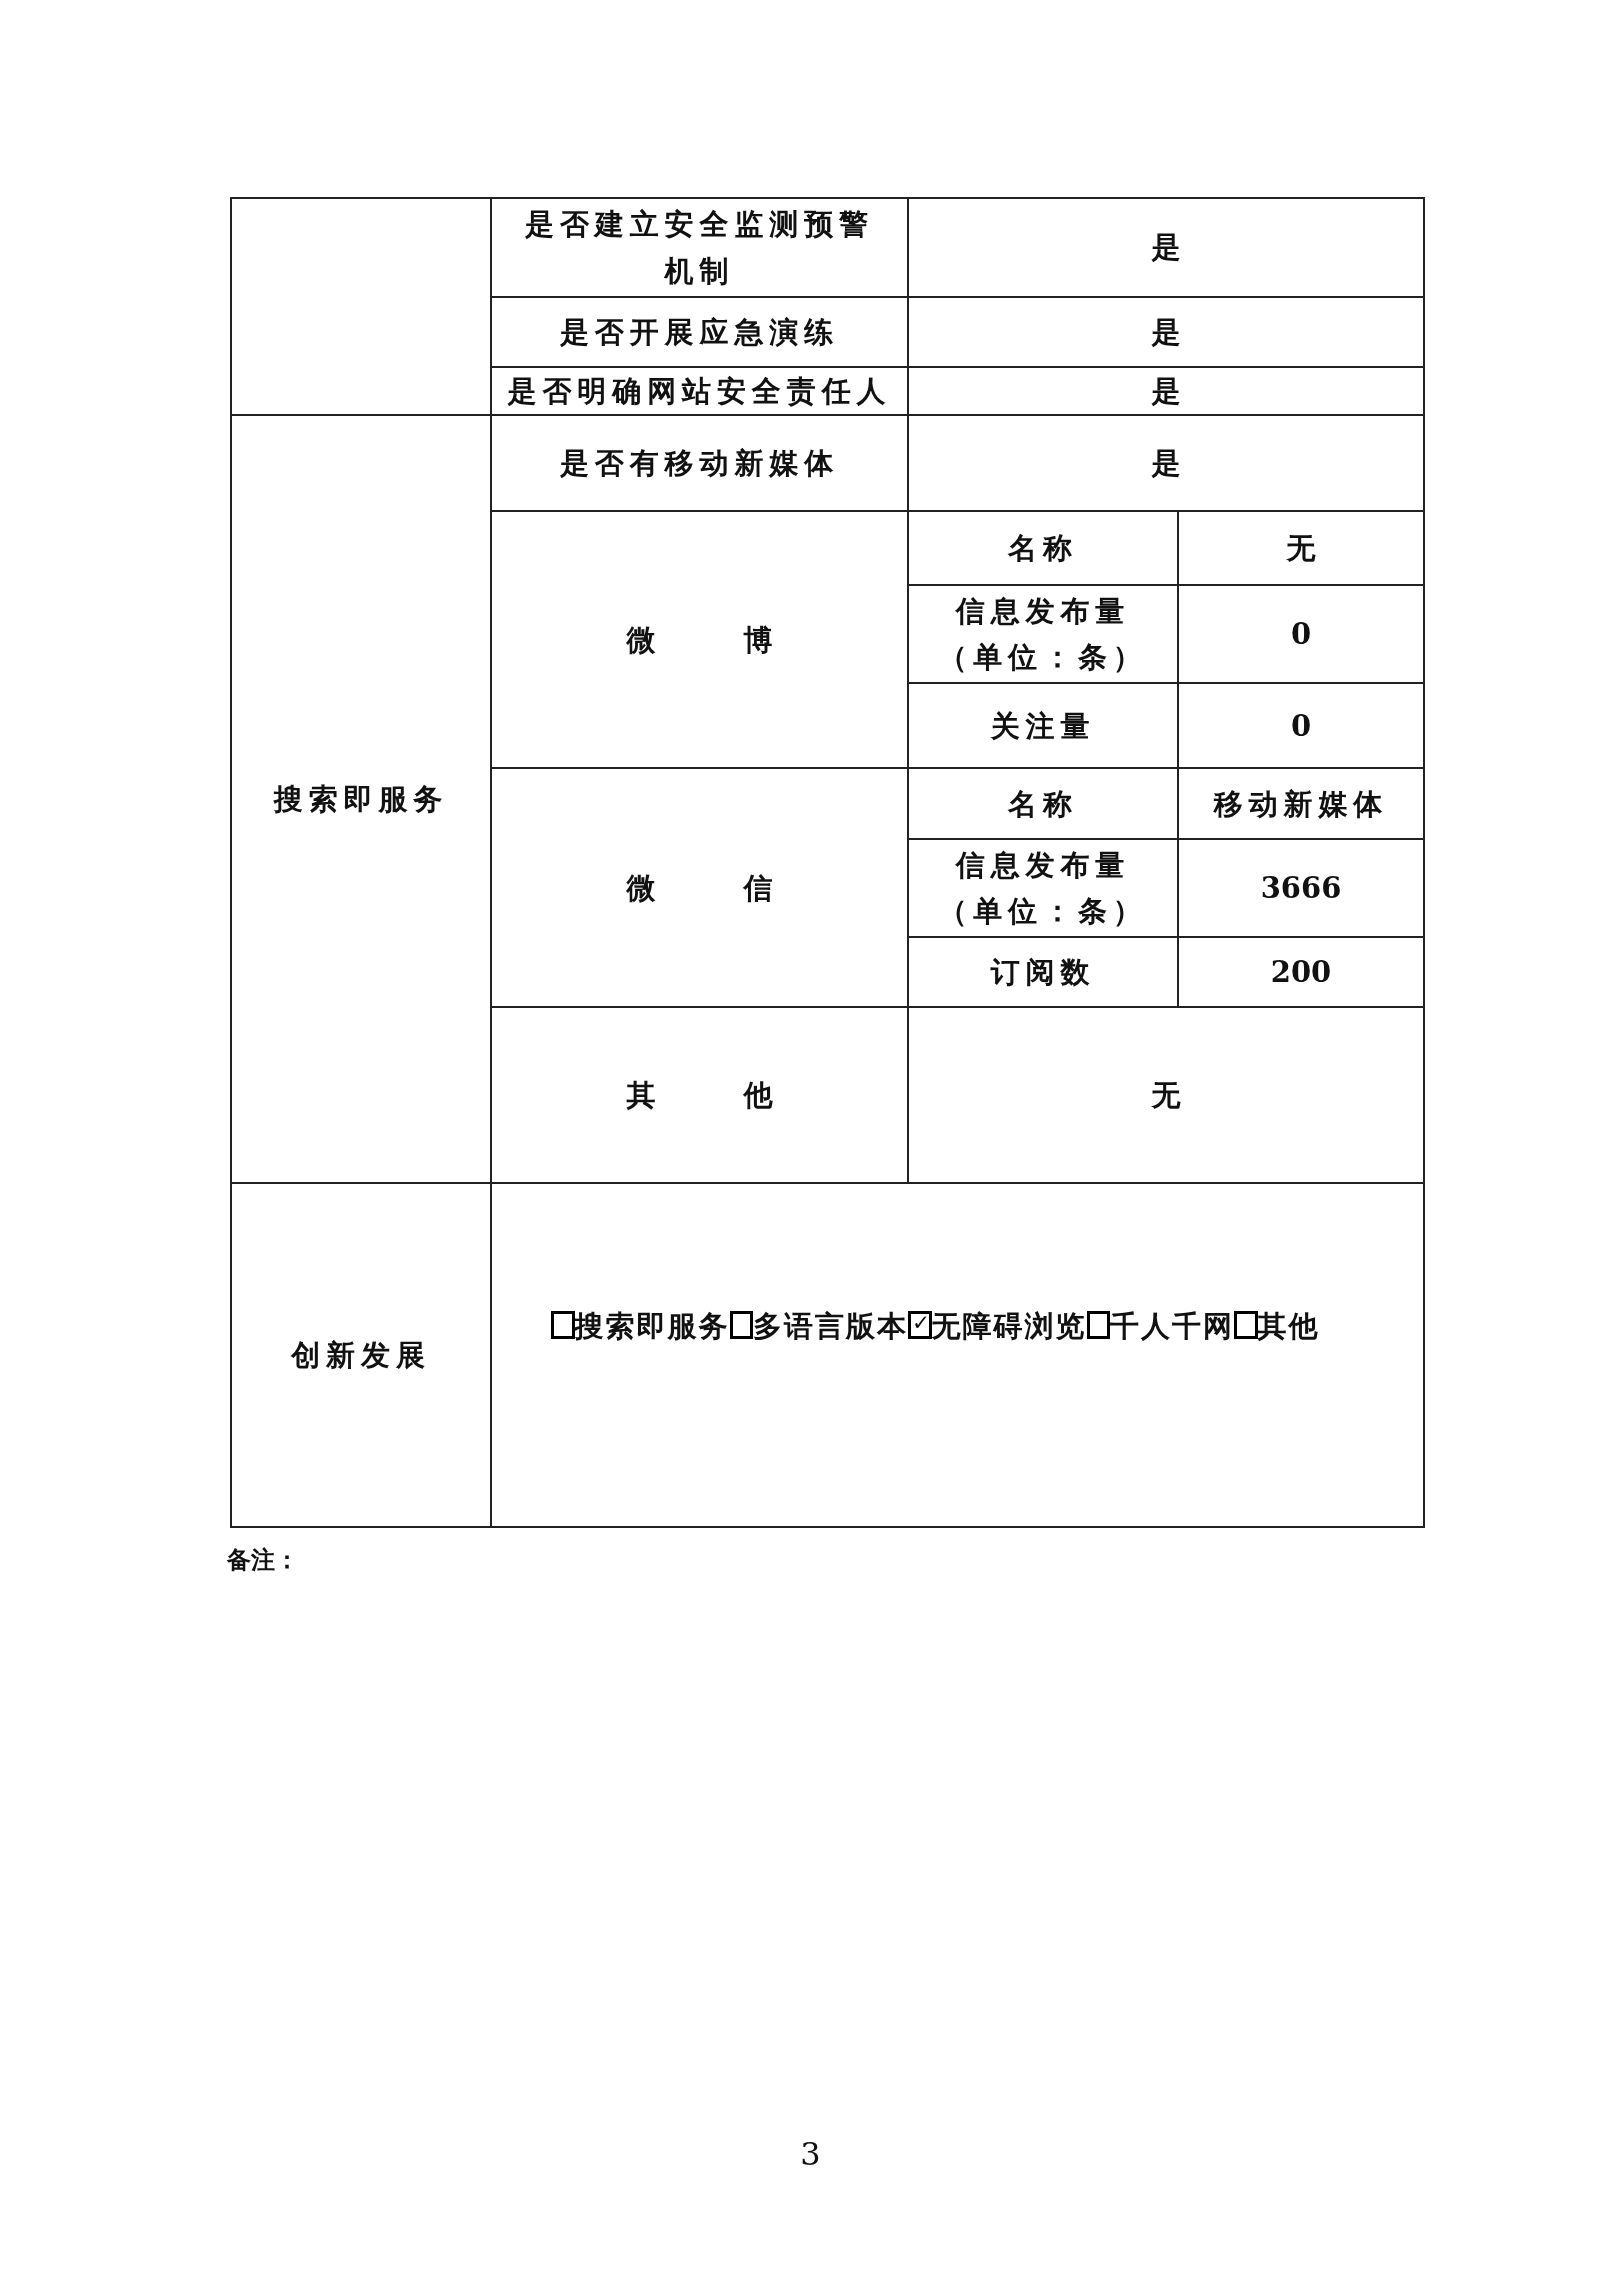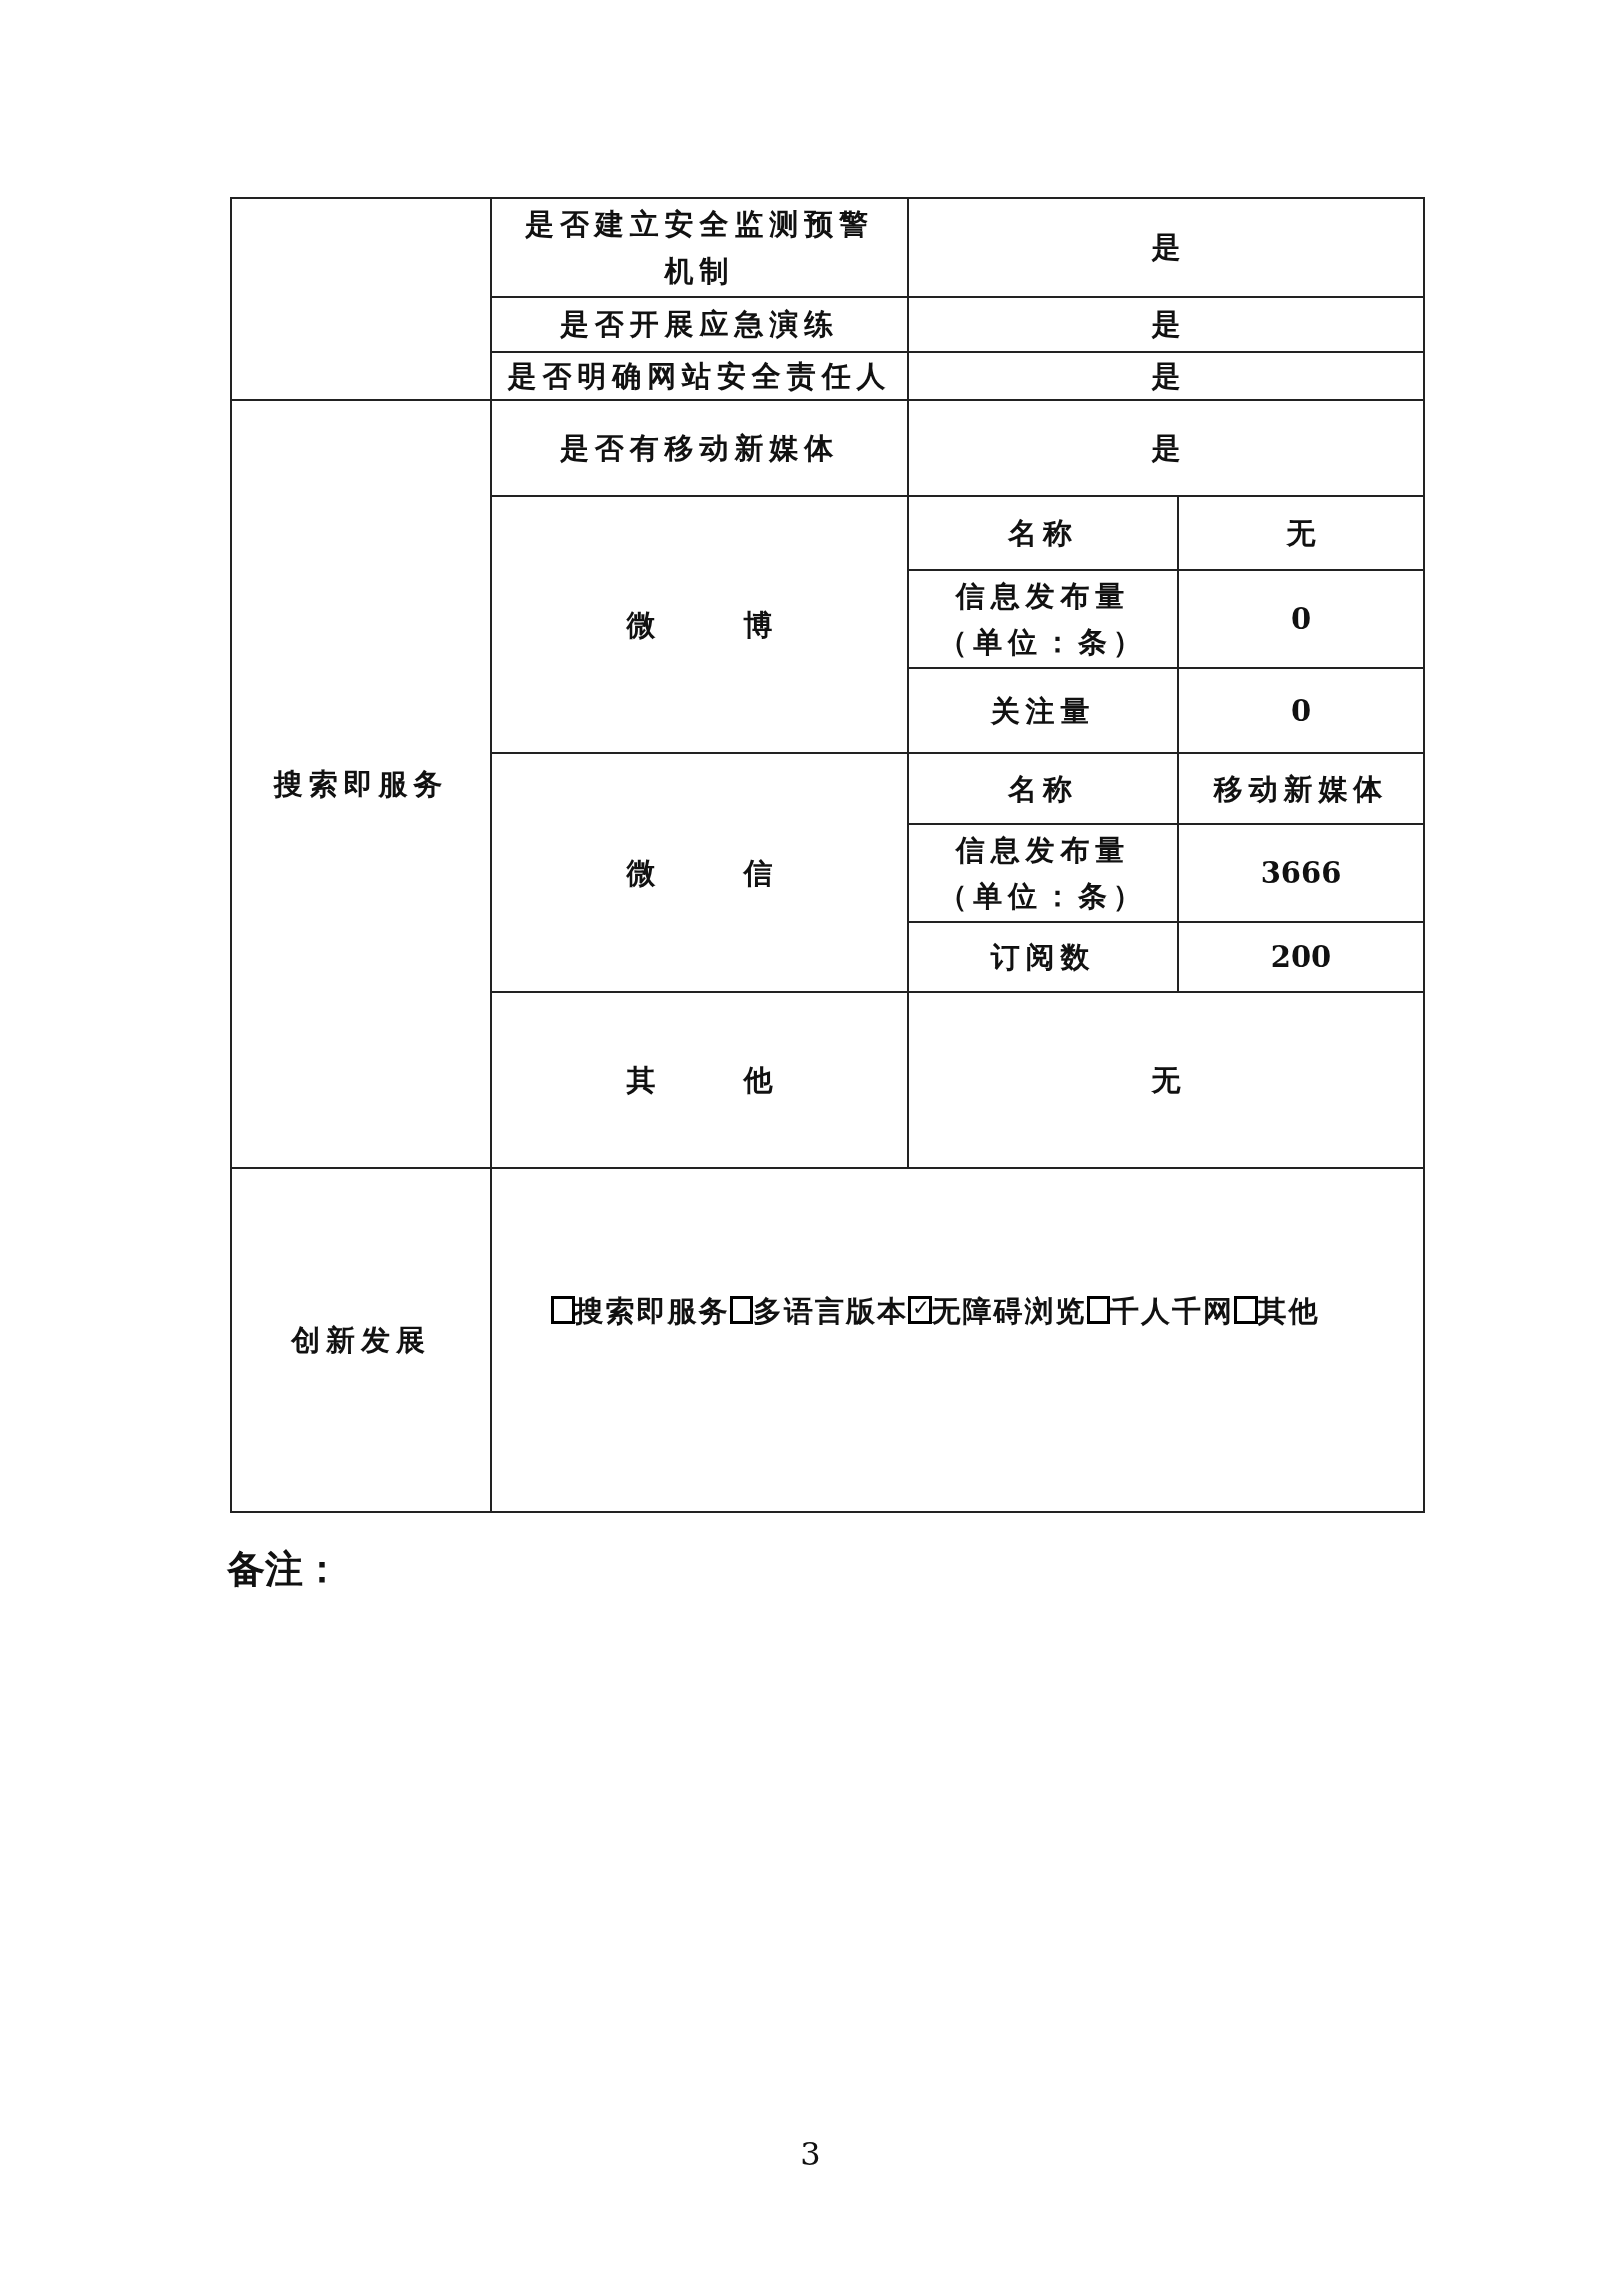--- a/index.html
+++ b/index.html
@@ -9,21 +9,21 @@
   .tbl td { border: 2px solid #222; text-align: center; vertical-align: middle; font-size: 29px; padding: 0; line-height: 1.6; }
   .tbl td.grey-top { border-top-color: #6e6e6e; }
   .wide { letter-spacing: 5.9px; }
   .spaced { letter-spacing: 39px; padding-left: 39px !important; }
   .innov { text-align: left !important; padding-left: 59px !important; padding-bottom: 59px !important; font-size: 30px; white-space: nowrap; margin-top: 45px; }
   .cb { display: inline-block; width: 23.5px; height: 27.4px; border: 3.9px solid #000; box-sizing: border-box;
         vertical-align: -2.9px; position: relative; background: #fff; }
   .cb.checked::after { content: "✓"; position: absolute; left: 1px; top: -7.8px; font-size: 21.6px; font-weight: bold;
         font-family: "DejaVu Sans", sans-serif; }
   .cb-label { letter-spacing: 2px; }
-  .note { position: absolute; left: 227px; top: 1544px; font-size: 38px; font-weight: bold;
+  .note { position: absolute; left: 227px; top: 1544px; font-size: 24px; font-weight: bold;
           font-family: "DejaVu Sans", "Liberation Sans", sans-serif; }
   .pagenum { position: absolute; left: 0; width: 1621px; top: 2135px; text-align: center; font-size: 32px; }
 </style>
 </head>
 <body>
 
 <table class="tbl">
   <colgroup>
     <col style="width:260px">
       <col style="width:417px">
@@ -32,21 +32,21 @@
   </colgroup>
   <tbody>
       <tr style="height:99px">
     <td rowspan="3"></td>
     <td class="wide">
       <div>是否建立安全监测预警</div>
       <div>机制</div>
     </td>
     <td colspan="2">是</td>
   </tr>
-  <tr style="height:55px">
+  <tr style="height:70px">
     <td class="wide grey-top">是否开展应急演练</td>
     <td colspan="2" class="grey-top">是</td>
   </tr>
   <tr style="height:46px">
     <td class="wide grey-top">是否明确网站安全责任人</td>
     <td colspan="2" class="grey-top">是</td>
   </tr>
 
   <tr style="height:96px">
     <td rowspan="8" class="wide">搜索即服务</td>

